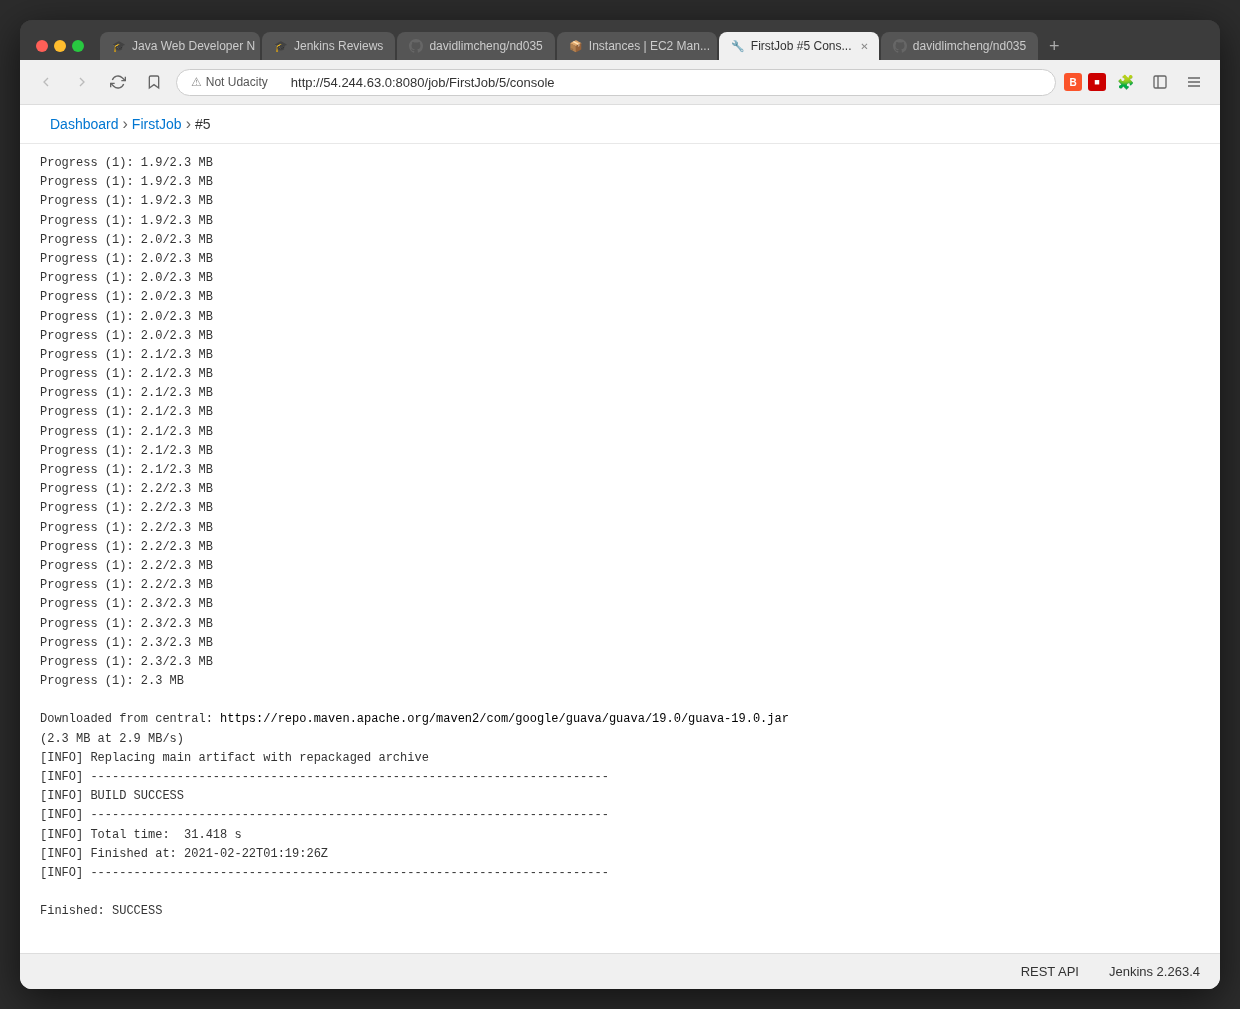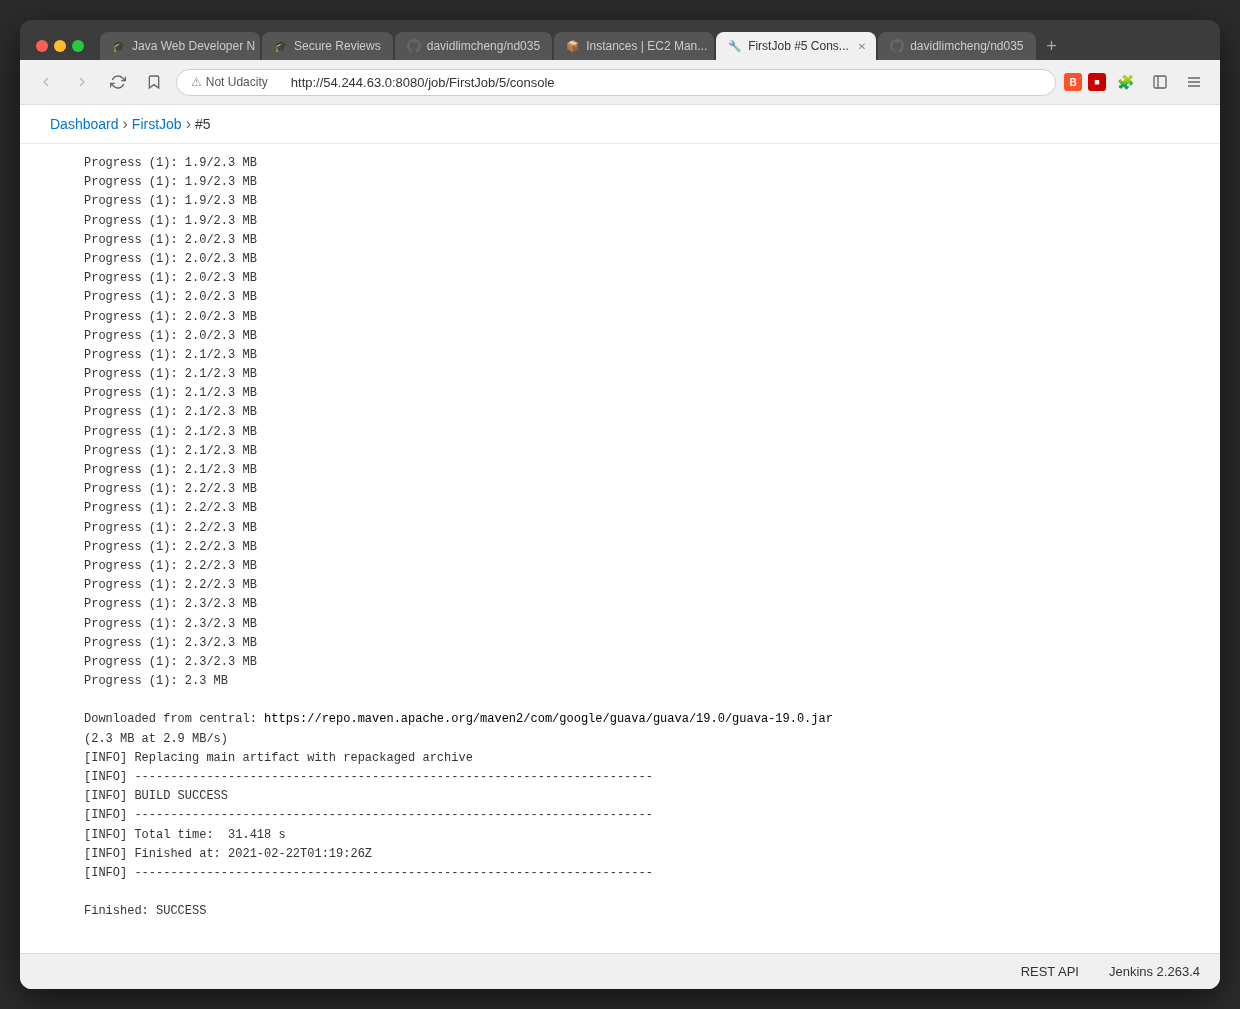--- a/index.html
+++ b/index.html
@@ -228,21 +228,20 @@
     
     .console-output {
       flex: 1;
       overflow-y: auto;
       padding: 10px 20px 20px 20px;
       font-family: 'Courier New', Courier, monospace;
       font-size: 12px;
       line-height: 1.6;
       color: #333;
       background: white;
-      margin-left: 44px;
     }
 
     .console-line {
       white-space: pre;
     }
 
     .console-link {
       color: #000000;
       text-decoration: none;
     }
@@ -303,21 +302,21 @@
       <div class="traffic-light tl-yellow"></div>
       <div class="traffic-light tl-green"></div>
     </div>
     <div class="tabs-bar">
       <div class="tab">
         <span class="tab-icon">🎓</span>
         <span>Java Web Developer N</span>
       </div>
       <div class="tab">
         <span class="tab-icon">🎓</span>
-        <span>Secure Reviews</span>
+        <span>Jenkins Reviews</span>
       </div>
       <div class="tab">
         <span class="tab-icon">
           <svg width="14" height="14" viewBox="0 0 16 16" fill="#666">
               <path d="M8 0C3.58 0 0 3.58 0 8c0 3.54 2.29 6.53 5.47 7.59.4.07.55-.17.55-.38 0-.19-.01-.82-.01-1.49-2.01.37-2.53-.49-2.69-.94-.09-.23-.48-.94-.82-1.13-.28-.15-.68-.52-.01-.53.63-.01 1.08.58 1.23.82.72 1.21 1.87.87 2.33.66.07-.52.28-.87.51-1.07-1.78-.2-3.64-.89-3.64-3.95 0-.87.31-1.59.82-2.15-.08-.2-.36-1.02.08-2.12 0 0 .67-.21 2.2.82.64-.18 1.32-.27 2-.27.68 0 1.36.09 2 .27 1.53-1.04 2.2-.82 2.2-.82.44 1.1.16 1.92.08 2.12.51.56.82 1.27.82 2.15 0 3.07-1.87 3.75-3.65 3.95.29.25.54.73.54 1.48 0 1.07-.01 1.93-.01 2.2 0 .21.15.46.55.38A8.013 8.013 0 0016 8c0-4.42-3.58-8-8-8z"></path>
             </svg>
         </span>
         <span>davidlimcheng/nd035</span>
       </div>
       <div class="tab">

